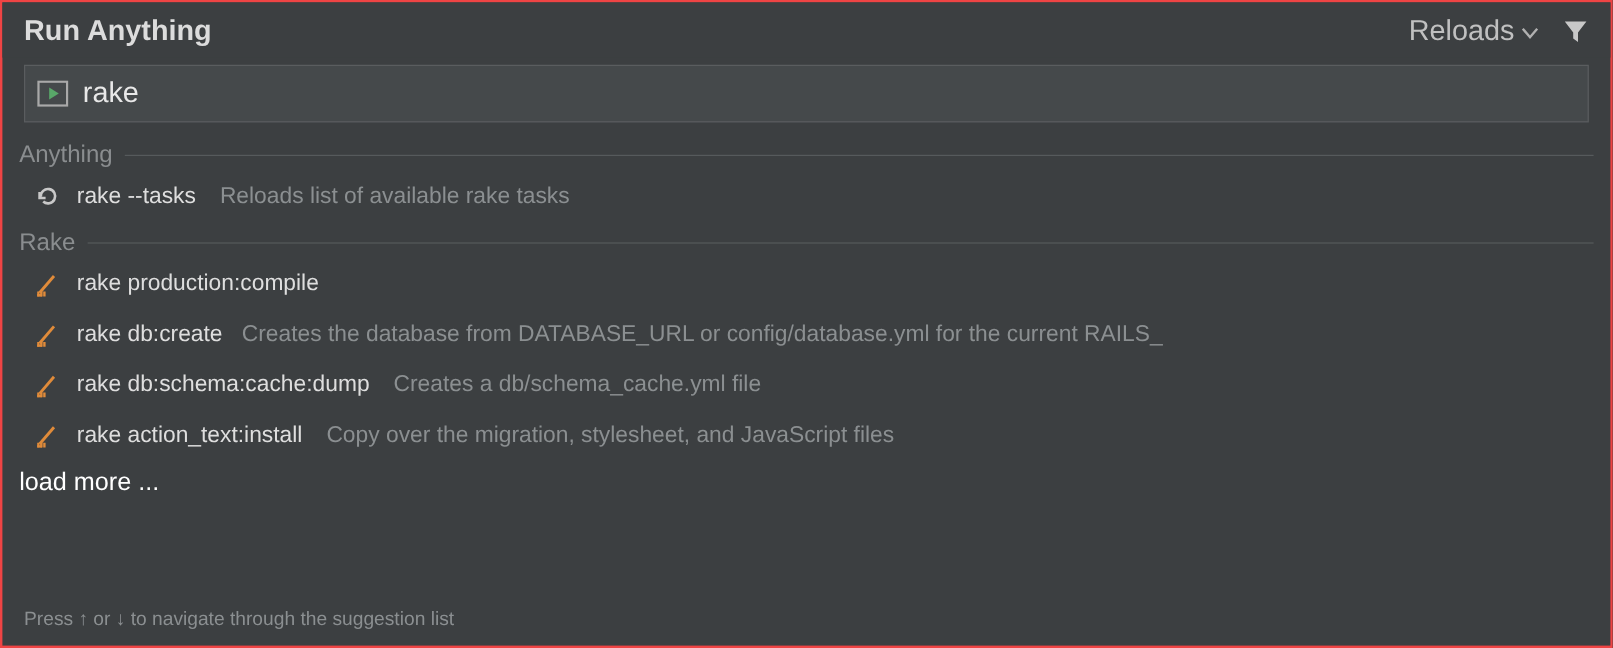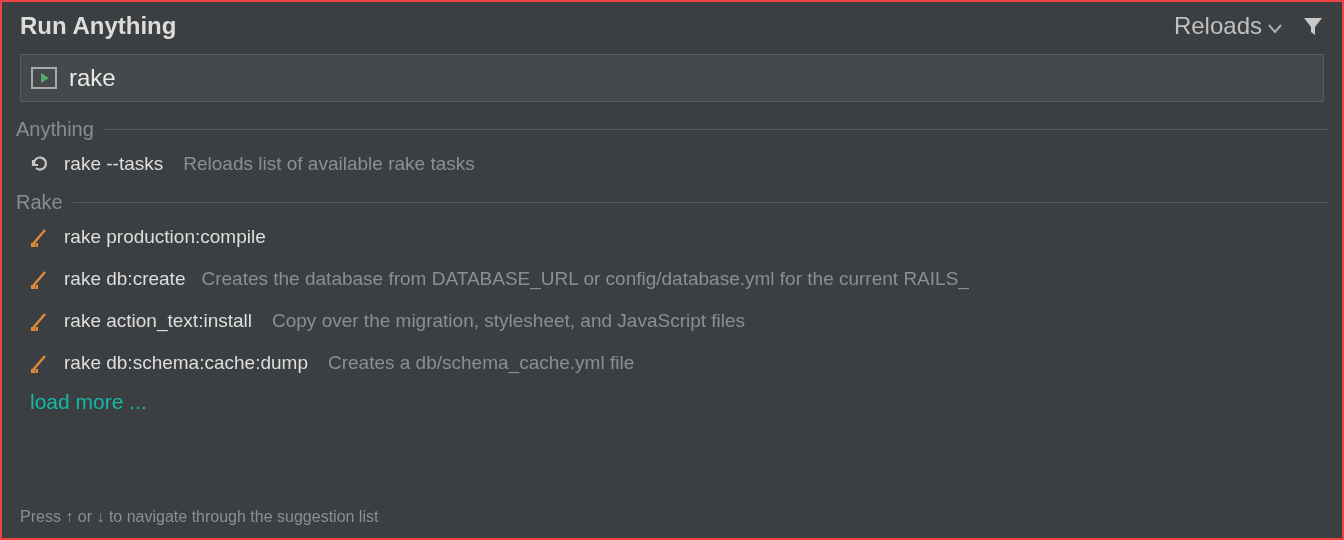--- a/index.html
+++ b/index.html
@@ -119,23 +119,23 @@
     padding-left: 4px;
   }
   .result-row .icon {
     width: 24px;
     display: flex;
     align-items: center;
     justify-content: center;
     flex-shrink: 0;
   }
   .load-more {
-    padding: 6px 28px;
+    padding: 6px 14px;
     font-size: 21px;
-    color: #14b8a6;
+    color: #ffffff;
     cursor: pointer;
   }
   .footer {
     margin-top: auto;
     padding: 10px 18px 12px 18px;
     font-size: 16px;
     color: #8b8f91;
   }
 </style>
 </head>
@@ -222,34 +222,34 @@
   <div class="result-row">
     <span class="icon">
       <svg width="22" height="22" viewBox="0 0 22 22">
         <line x1="4" y1="18" x2="16" y2="4" stroke="#e08b3a" stroke-width="2.4"></line>
         <line x1="2" y1="20" x2="6" y2="20" stroke="#e08b3a" stroke-width="2"></line>
         <line x1="3" y1="17" x2="3" y2="21" stroke="#e08b3a" stroke-width="2"></line>
         <line x1="5.5" y1="17" x2="5.5" y2="21" stroke="#e08b3a" stroke-width="2"></line>
         <line x1="8" y1="17" x2="8" y2="21" stroke="#e08b3a" stroke-width="2"></line>
       </svg>
     </span>
+    <span class="cmd">rake db:schema:cache:dump</span>
+    <span class="desc">Creates a db/schema_cache.yml file</span>
+  </div>
+
+  <div class="result-row">
+    <span class="icon">
+      <svg width="22" height="22" viewBox="0 0 22 22">
+        <line x1="4" y1="18" x2="16" y2="4" stroke="#e08b3a" stroke-width="2.4"></line>
+        <line x1="2" y1="20" x2="6" y2="20" stroke="#e08b3a" stroke-width="2"></line>
+        <line x1="3" y1="17" x2="3" y2="21" stroke="#e08b3a" stroke-width="2"></line>
+        <line x1="5.5" y1="17" x2="5.5" y2="21" stroke="#e08b3a" stroke-width="2"></line>
+        <line x1="8" y1="17" x2="8" y2="21" stroke="#e08b3a" stroke-width="2"></line>
+      </svg>
+    </span>
     <span class="cmd">rake action_text:install</span>
     <span class="desc">Copy over the migration, stylesheet, and JavaScript files</span>
   </div>
 
-  <div class="result-row">
-    <span class="icon">
-      <svg width="22" height="22" viewBox="0 0 22 22">
-        <line x1="4" y1="18" x2="16" y2="4" stroke="#e08b3a" stroke-width="2.4"></line>
-        <line x1="2" y1="20" x2="6" y2="20" stroke="#e08b3a" stroke-width="2"></line>
-        <line x1="3" y1="17" x2="3" y2="21" stroke="#e08b3a" stroke-width="2"></line>
-        <line x1="5.5" y1="17" x2="5.5" y2="21" stroke="#e08b3a" stroke-width="2"></line>
-        <line x1="8" y1="17" x2="8" y2="21" stroke="#e08b3a" stroke-width="2"></line>
-      </svg>
-    </span>
-    <span class="cmd">rake db:schema:cache:dump</span>
-    <span class="desc">Creates a db/schema_cache.yml file</span>
-  </div>
-
   <div class="load-more">load more ...</div>
 
   <div class="footer">Press ↑ or ↓ to navigate through the suggestion list</div>
 </div>
 
 </body></html>

